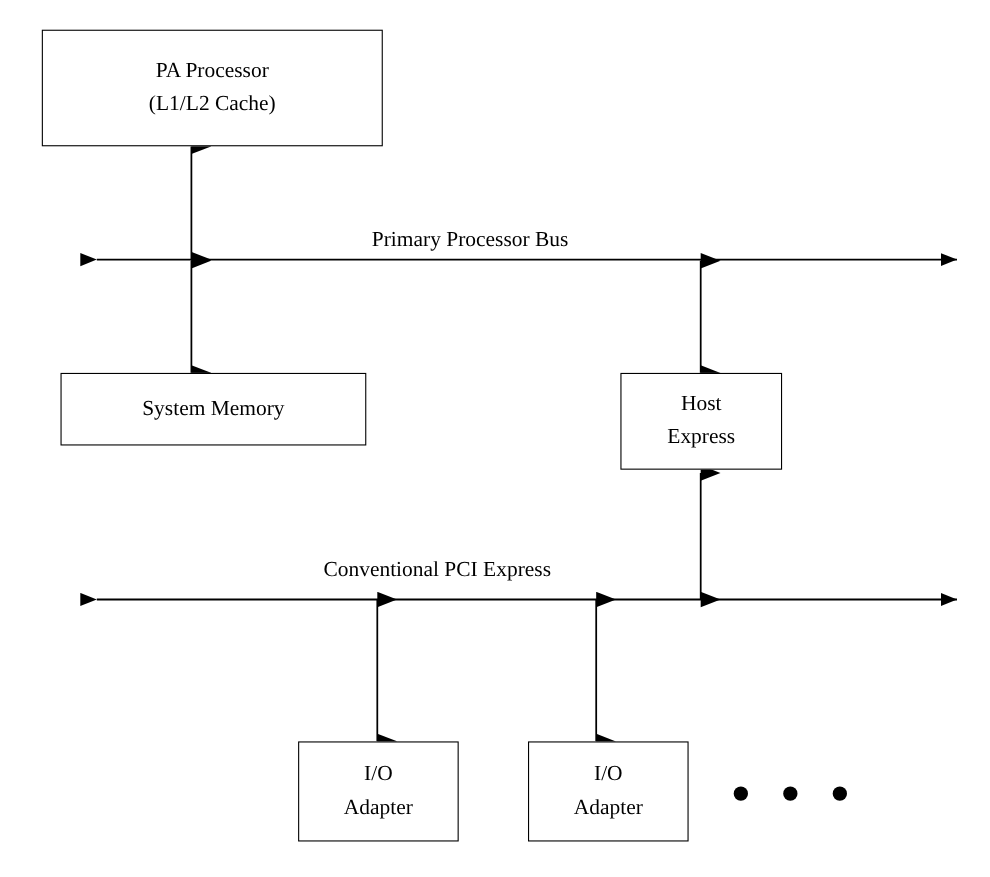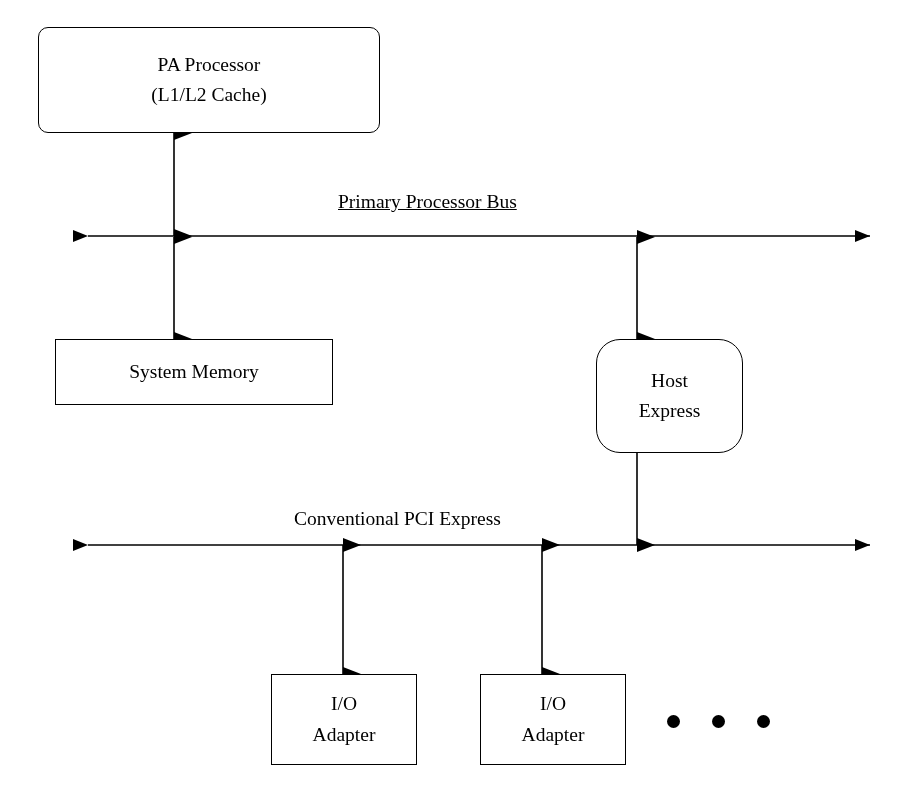--- a/index.html
+++ b/index.html
@@ -93,42 +93,42 @@
         <line x1="174" y1="133" x2="174" y2="236" stroke="#000000" stroke-width="1.6" marker-start="url(#arrow-v-start)" marker-end="url(#arrow-v-end)"></line>
         <line x1="174" y1="237" x2="174" y2="339" stroke="#000000" stroke-width="1.6" marker-start="url(#arrow-v-start)" marker-end="url(#arrow-v-end)"></line>
         <line x1="637" y1="237" x2="637" y2="339" stroke="#000000" stroke-width="1.6" marker-start="url(#arrow-v-start)" marker-end="url(#arrow-v-end)"></line>
         <line x1="637" y1="430" x2="637" y2="545" stroke="#000000" stroke-width="1.6" marker-start="url(#arrow-v-start)" marker-end="url(#arrow-v-end)"></line>
         <line x1="343" y1="545" x2="343" y2="674" stroke="#000000" stroke-width="1.6" marker-start="url(#arrow-v-start)" marker-end="url(#arrow-v-end)"></line>
         <line x1="542" y1="545" x2="542" y2="674" stroke="#000000" stroke-width="1.6" marker-start="url(#arrow-v-start)" marker-end="url(#arrow-v-end)"></line>
       </g>
   </svg>
 
   <div id="nodes-host">
-      <div class="node-box" style="left: 38px; top: 27px; width: 342px; height: 106px; border-radius: 10px;">
+      <div class="node-box" style="left: 38px; top: 27px; width: 310px; height: 106px;">
         <div class="node-line">PA Processor</div>
         <div class="node-line gap-top">(L1/L2 Cache)</div>
       </div>
       <div class="node-box" style="left: 55px; top: 339px; width: 278px; height: 66px;">
         <div class="node-line">System Memory</div>
       </div>
-      <div class="node-box" style="left: 596px; top: 339px; width: 147px; height: 114px; border-radius: 24px;">
+      <div class="node-box" style="left: 564px; top: 339px; width: 147px; height: 88px;">
         <div class="node-line">Host</div>
         <div class="node-line gap-top">Express</div>
       </div>
       <div class="node-box" style="left: 271px; top: 674px; width: 146px; height: 91px;">
         <div class="node-line">I/O</div>
         <div class="node-line gap-top">Adapter</div>
       </div>
       <div class="node-box" style="left: 480px; top: 674px; width: 146px; height: 91px;">
         <div class="node-line">I/O</div>
         <div class="node-line gap-top">Adapter</div>
       </div>
     </div>
   <div id="labels-host">
-      <div class="bus-label" style="left: 338px; top: 191px; text-decoration: underline;">Primary Processor Bus</div>
+      <div class="bus-label" style="left: 338px; top: 208px;">Primary Processor Bus</div>
       <div class="bus-label" style="left: 294px; top: 508px;">Conventional PCI Express</div>
     </div>
 
   <div class="ellipsis-dots" id="ellipsis-host" style="left: 667px; top: 715px;">
       <span class="dot"></span>
       <span class="dot"></span>
       <span class="dot"></span>
     </div>
 
 </div>

